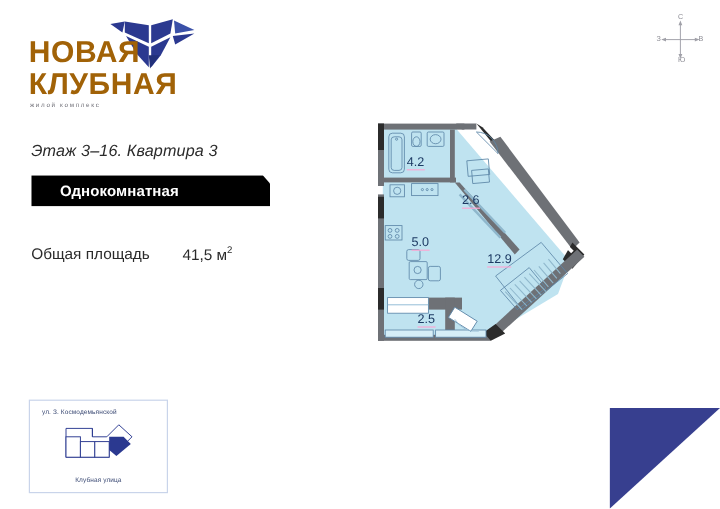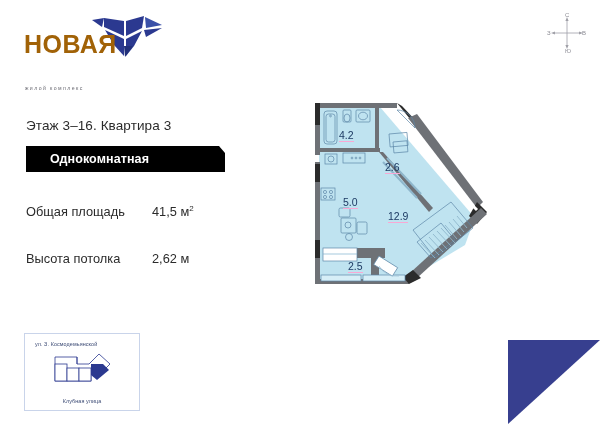--- a/index.html
+++ b/index.html
@@ -57,20 +57,21 @@
     position: absolute;
     left: 26px;
     top: 118px;
     width: 230px;
   }
   #floor-apartment {
     font-size: 13.5px;
     color: #2b2b2b;
     letter-spacing: 0.1px;
     white-space: nowrap;
+    font-style: italic;
   }
   #type-banner {
     position: relative;
     margin-top: 13px;
     width: 199px;
     height: 26px;
     background: #000000;
     color: #ffffff;
     font-size: 12.5px;
     font-weight: bold;
@@ -182,44 +183,41 @@
     <polygon points="16,6 36,9 36,24 16,15" fill="#2b3990"></polygon>
     <polygon points="38,9 56,4 54,16 38,24" fill="#2b3990"></polygon>
     <polygon points="57,5 74,13 58,16" fill="#3a50a8"></polygon>
     <polygon points="56,18 74,16 58,25" fill="#2b3990"></polygon>
     <polygon points="17,18 36,27 36,44 26,33" fill="#2b3990"></polygon>
     <polygon points="38,27 54,19 46,34 38,44" fill="#2b3990"></polygon>
     <polygon points="36,34 45,34 37,45" fill="#22307a"></polygon>
   </svg>
 
   <div id="logo-line-1" class="logo-line">НОВАЯ</div>
+  <div id="logo-line-2" class="logo-line">КЛУБНАЯ</div>
   <div id="logo-subtitle">жилой комплекс</div>
 </div>
 
 <div id="info-panel">
 
   <div id="floor-apartment">Этаж 3–16. Квартира 3</div>
 
   <div id="type-banner">
     <span>Однокомнатная</span>
   </div>
 
   <div id="spec-rows">
 
     <div class="spec-row">
       <div class="spec-label">Общая площадь</div>
       <div class="spec-value">
         <span>41,5 м</span><sup>2</sup>
       </div>
     </div>
 
-    <div class="spec-row">
-      <div class="spec-label">Высота потолка</div>
-      <div class="spec-value">2,62 м</div>
-    </div>
 
   </div>
 </div>
 
 <div id="compass">
   <svg width="42" height="42" viewBox="0 0 42 42" xmlns="http://www.w3.org/2000/svg">
     <line x1="21" y1="7" x2="21" y2="35" stroke="#a0a0a8" stroke-width="0.8"></line>
     <line x1="7" y1="21" x2="35" y2="21" stroke="#a0a0a8" stroke-width="0.8"></line>
     <polygon points="21,5 19.4,9 22.6,9" fill="#a0a0a8"></polygon>
     <polygon points="37,21 33,19.4 33,22.6" fill="#a0a0a8"></polygon>
@@ -360,21 +358,21 @@
       <rect x="74" y="166" width="22" height="10" transform="rotate(32 74 166)" fill="#ffffff"></rect>
       <path d="M 74,176 A 20,20 0 0 0 94,186" stroke="#9cc0d6" fill="none"></path>
     </g>
 
   </svg>
 
   
   <div class="area-label" style="left:34px; top:40px;">4.2</div>
   <div class="area-label" style="left:80px; top:72px;">2.6</div>
   <div class="area-label" style="left:38px; top:107px;">5.0</div>
-  <div class="area-label" style="left:83px; top:121px;text-align:right;">12.9</div>
+  <div class="area-label" style="left:101px; top:121px;text-align:right;">12.9</div>
   <div class="area-label" style="left:43px; top:171px;">2.5</div>
 </div>
 
 <div id="minimap">
   <div id="minimap-street-top">ул. З. Космодемьянской</div>
 
   <svg id="minimap-building" viewBox="0 0 74 40" xmlns="http://www.w3.org/2000/svg">
     <g fill="#ffffff" stroke="#2b3990" stroke-width="0.8">
       <polygon points="8,6 30,6 30,13 42,13 52,3 63,13 52,24 44,18 44,30 8,30"></polygon>
       <rect x="8" y="13" width="12" height="17"></rect>

